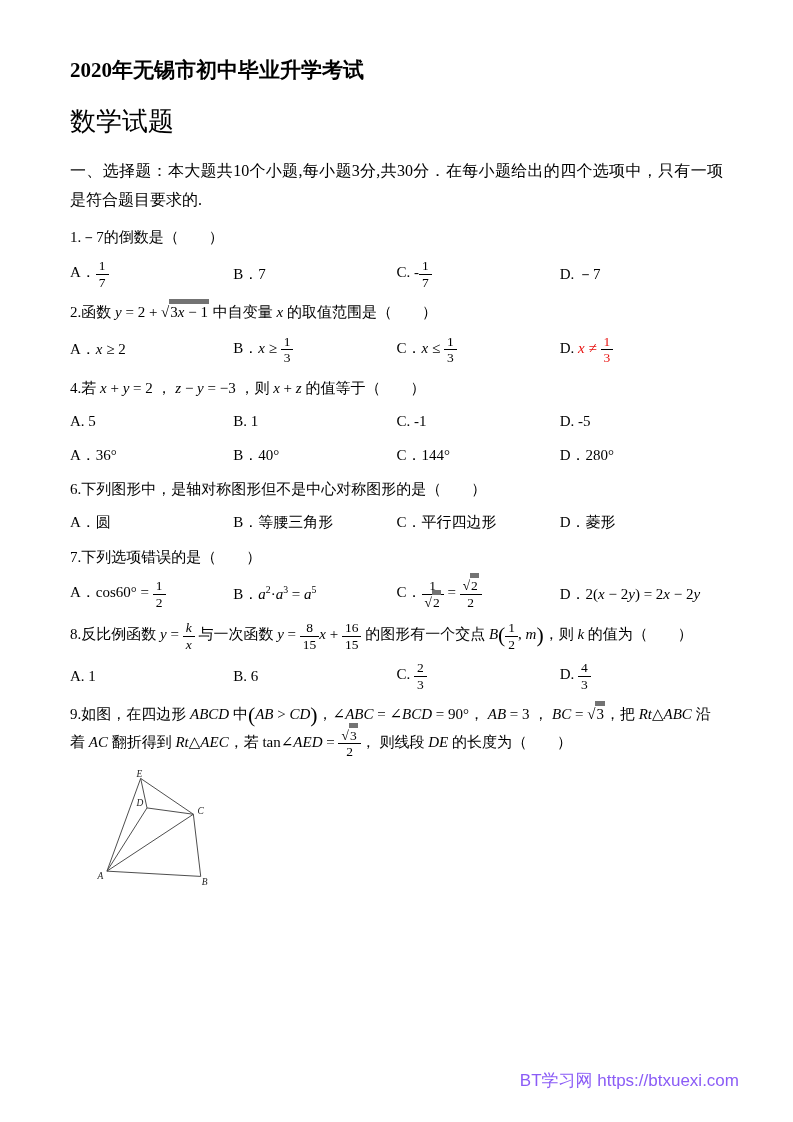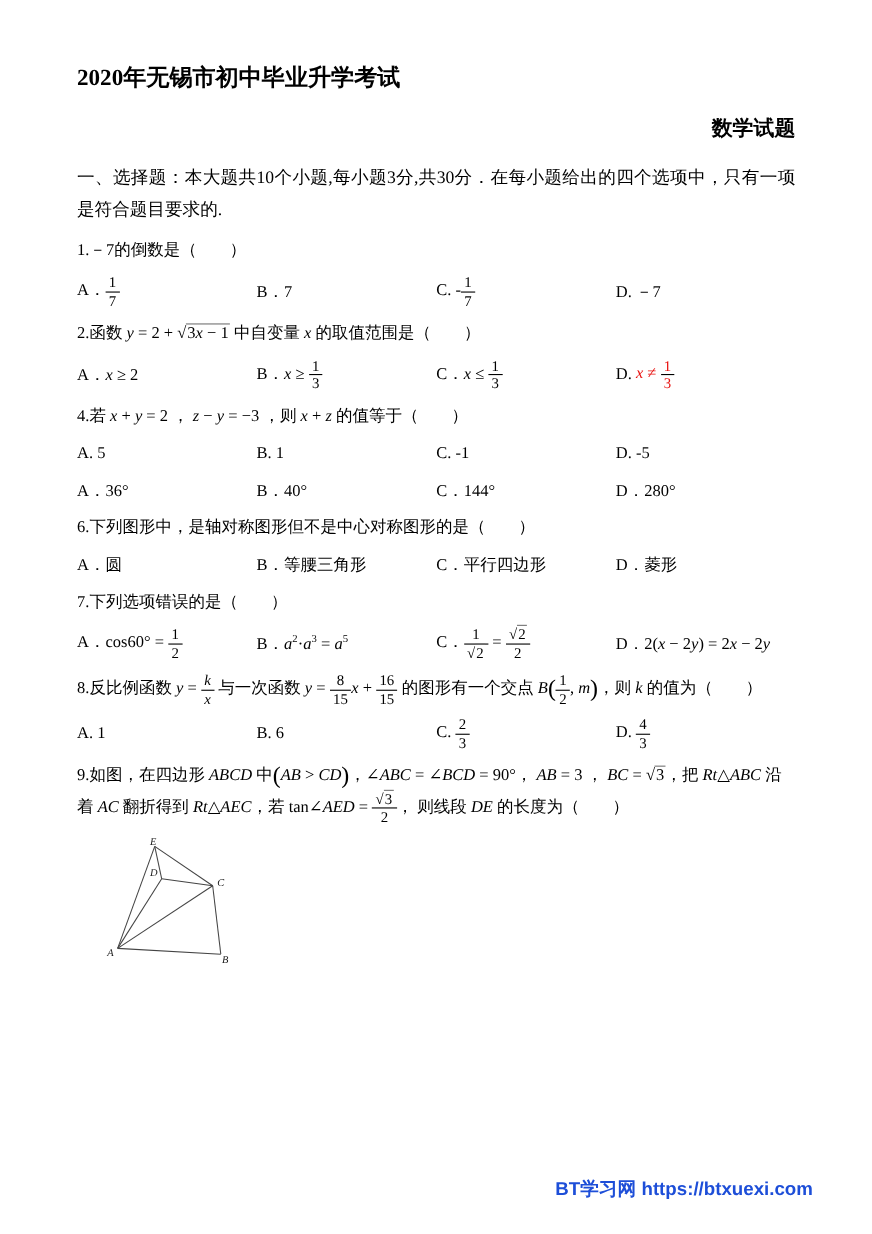--- a/index.html
+++ b/index.html
@@ -4,42 +4,42 @@
 <style>
   * { margin:0; padding:0; box-sizing:border-box; }
   html,body { background:#ffffff; }
   body {
     width:793px; height:1122px; margin:0 auto; position:relative; overflow:hidden;
     font-family:"Liberation Serif","DejaVu Serif",serif;
     color:#000; font-size:15px;
   }
   .page { padding:56px 70px 0 70px; }
   .title { text-align:left; font-weight:bold; font-size:21px; margin-bottom:20px; }
-  .subtitle { text-align:right; font-weight:bold; font-size:19px; margin-bottom:18px; }
+  .subtitle { text-align:left; font-weight:normal; font-size:26px; margin-bottom:18px; }
   .section-header { font-weight:normal; font-size:16px; line-height:1.8; text-align:justify; margin-bottom:10px; }
   .question { margin-bottom:4px; }
   .stem { line-height:1.7; margin:10px 0 4px 0; }
   .options { display:grid; grid-template-columns:25% 25% 25% 25%; align-items:center; margin:8px 0 10px 0; min-height:24px; }
   .opt { white-space:nowrap; }
   
   .frac { display:inline-block; vertical-align:middle; text-align:center; font-size:0.9em; line-height:1.15; }
   .frac .num { display:block; border-bottom:1px solid #000; padding:0 3px; }
   .frac .den { display:block; padding:0 3px; }
   .sqrt { white-space:nowrap; }
-  .sqrt .sr { border-top:1px solid #737373; padding:0 1px; }
+  .sqrt .sr { border-top:5px solid #737373; padding:0 1px; }
   sup { font-size:0.65em; }
   .bigp { font-size:1.45em; vertical-align:middle; line-height:1; font-weight:400; }
   .red { color:#e8110f; }
   
   .figure-wrap { margin:10px 0 0 12px; }
   .figure-wrap svg text { font-size:9px; font-style:italic; fill:#222; font-family:"Liberation Serif","DejaVu Serif",serif; }
   
   .footer { position:absolute; right:54px; bottom:30px; color:#a6a6a6; font-size:17px;
             font-family:"Liberation Sans","DejaVu Sans",sans-serif; }
-  .footer a { color:#1d4ed8; text-decoration:none;font-weight:bold; }
+  .footer a { color:#8b5cf6; text-decoration:none; }
 </style>
 </head>
 <body>
 
 <div class="page">
 
   <div class="title">2020年无锡市初中毕业升学考试</div>
   <div class="subtitle">数学试题</div>
   <div class="section-header">一、选择题：本大题共10个小题,每小题3分,共30分．在每小题给出的四个选项中，只有一项是符合题目要求的.</div>
 

